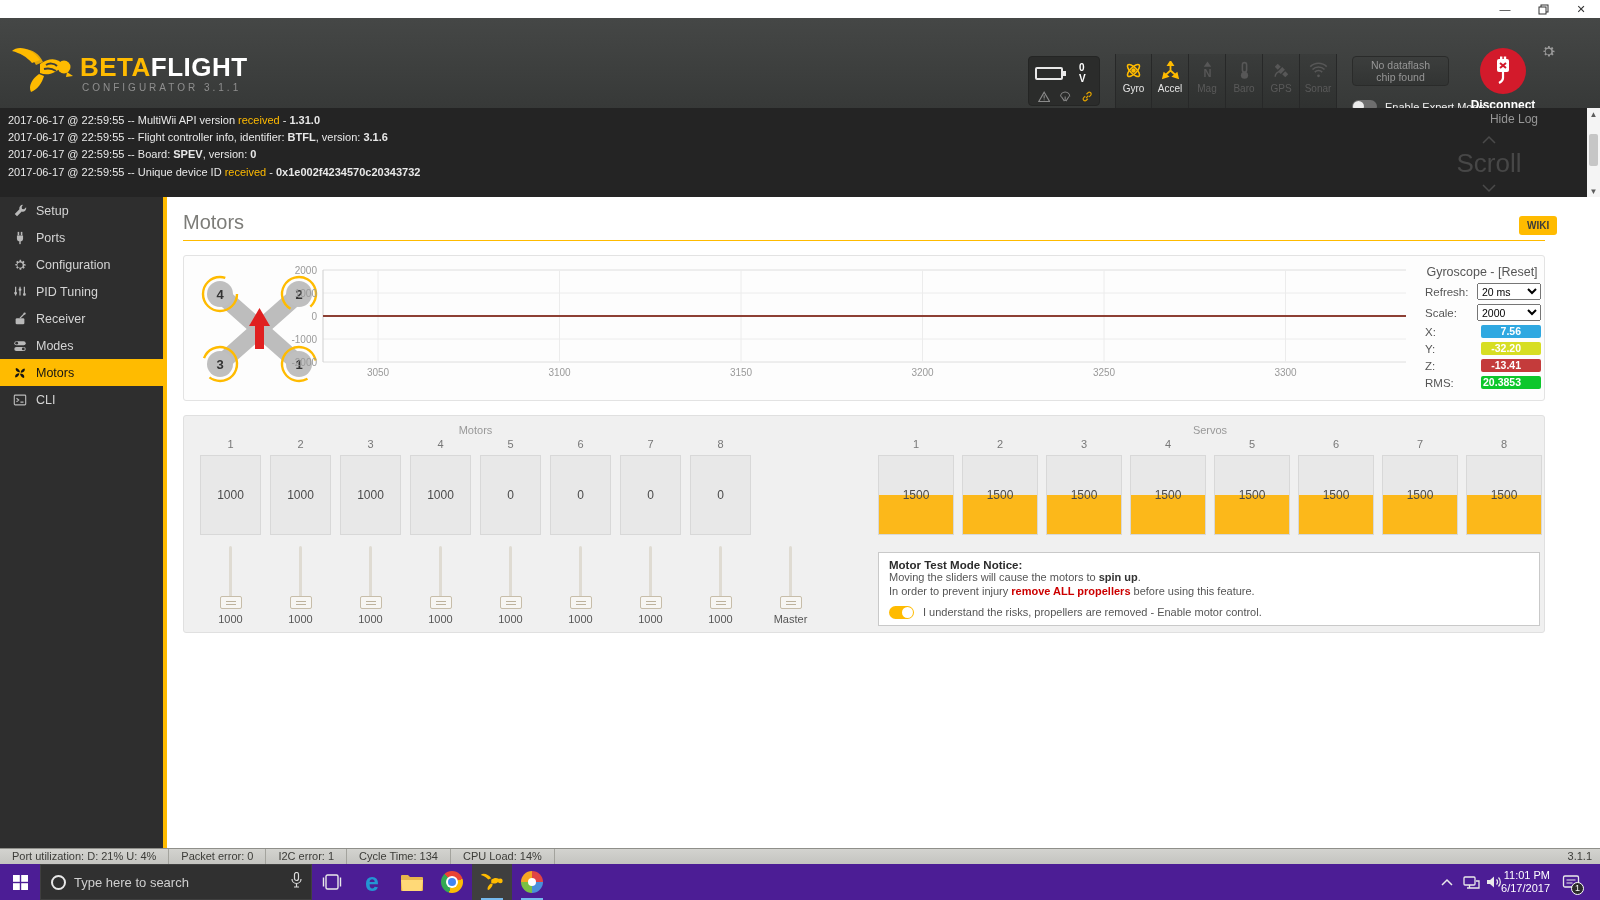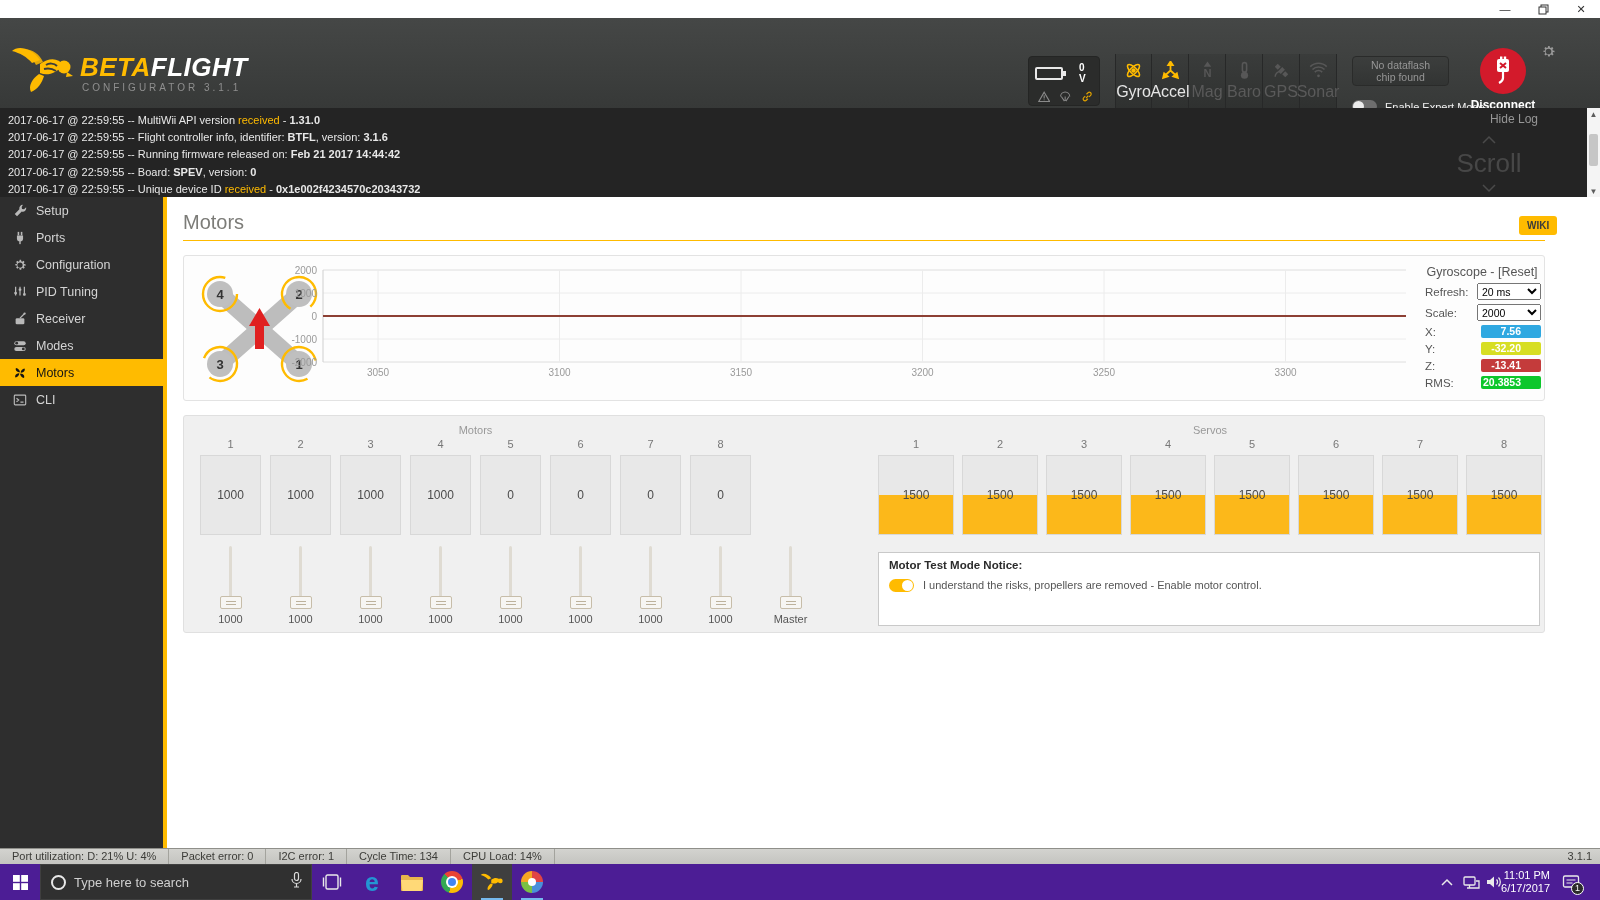--- a/index.html
+++ b/index.html
@@ -8,37 +8,37 @@
   .abs { position:absolute; }
 
   
   #titlebar { left:0; top:0; width:1600px; height:18px; background:#fff; }
   .win-btn { position:absolute; top:0; width:38px; height:18px; display:flex; align-items:center; justify-content:center; color:#333; font-size:11px; cursor:default; }
   #btn-min { right:76px; } #btn-restore { right:38px; } #btn-close { right:0; }
 
   
   #app-header { left:0; top:18px; width:1600px; height:90px; background:linear-gradient(#454746,#373938); }
   #logo-bee { left:10px; top:26px; width:64px; height:52px; }
-  #brand { left:80px; top:34px; font-size:26px; font-style:italic; font-weight:800; letter-spacing:.5px; color:#fff; }
+  #brand { left:80px; top:34px; font-size:26px; font-weight:800; letter-spacing:.5px; color:#fff; }
   #brand .beta { color:#ffbb00; }
   #brand-sub { left:82px; top:64px; font-size:10px; letter-spacing:3px; color:#8f8f8f; }
 
   #battery-box { left:1028px; top:38px; width:72px; height:50px; background:#2b2c2b; border:1px solid #242524; border-radius:4px; padding:5px 6px 0; }
   #battery-row1 { display:flex; align-items:center; gap:16px; }
   #battery-shape { width:30px; height:13px; border:2px solid #e8e8e8; border-radius:2px; position:relative; }
   #battery-shape:after { content:""; position:absolute; right:-5px; top:2px; width:3px; height:5px; background:#e8e8e8; }
   #battery-voltage { color:#fff; font-size:10px; font-weight:bold; }
   #battery-row2 { display:flex; align-items:center; gap:9px; margin-top:6px; padding-left:3px; }
   #battery-row2 svg { display:block; }
 
   #sensor-group { left:1115px; top:36px; height:54px; display:flex; }
   .sensor { width:37px; height:54px; background:linear-gradient(#3a3c3b,#2f3130); border-right:1px solid #272828; display:flex; flex-direction:column; align-items:center; cursor:pointer; }
   .sensor:first-child { border-left:1px solid #272828; }
   .sensor-ic { margin-top:7px; height:20px; color:#575757; }
-  .sensor-lb { margin-top:2px; font-size:16px; color:#5a5a5a; }
+  .sensor-lb { margin-top:2px; font-size:10px; color:#5a5a5a; }
   .sensor.active .sensor-ic { color:#ffbb00; }
   .sensor.active .sensor-lb { color:#e6e6e6; }
 
   #dataflash-btn { left:1352px; top:38px; width:97px; height:30px; background:linear-gradient(#3c3e3d,#323433); border:1px solid #2a2b2a; border-radius:4px; color:#969696; font-size:10.5px; line-height:12px; text-align:center; padding-top:2px; cursor:pointer; }
   #expert-row { left:1352px; top:82px; display:flex; align-items:center; gap:8px; }
   .pill { width:25px; height:13px; border-radius:7px; position:relative; cursor:pointer; flex:0 0 auto; }
   .pill .knob { position:absolute; top:1px; width:11px; height:11px; border-radius:50%; background:#ececec; }
   .pill.off { background:#6e6e6e; } .pill.off .knob { left:1px; }
   .pill.on  { background:#ffbb00; } .pill.on .knob { right:1px; background:#fff; }
   #expert-label { color:#f0f0f0; font-size:11px; }
@@ -281,21 +281,20 @@
         </svg>
     </div>
     <div id="disconnect-label">Disconnect</div>
   </div>
 </div>
 
 <div id="log-bar" class="abs">
   <div id="log-lines">
       <div class="log-line"><span>2017-06-17 @ 22:59:55</span><span class="lg-plain"> -- MultiWii API version </span><span class="lg-accent">received</span><span class="lg-plain"> - </span><span class="lg-bold">1.31.0</span></div>
       <div class="log-line"><span>2017-06-17 @ 22:59:55</span><span class="lg-plain"> -- Flight controller info, identifier: </span><span class="lg-bold">BTFL</span><span class="lg-plain">, version: </span><span class="lg-bold">3.1.6</span></div>
-      <div class="log-line"><span>2017-06-17 @ 22:59:55</span><span class="lg-plain"> -- Running firmware released on: </span><span class="lg-bold">Feb 21 2017 14:44:42</span></div>
       <div class="log-line"><span>2017-06-17 @ 22:59:55</span><span class="lg-plain"> -- Board: </span><span class="lg-bold">SPEV</span><span class="lg-plain">, version: </span><span class="lg-bold">0</span></div>
       <div class="log-line"><span>2017-06-17 @ 22:59:55</span><span class="lg-plain"> -- Unique device ID </span><span class="lg-accent">received</span><span class="lg-plain"> - </span><span class="lg-bold">0x1e002f4234570c20343732</span></div>
     </div>
   <div id="hide-log">Hide Log</div>
   <div id="scroll-mark">
     <svg width="16" height="9" viewBox="0 0 16 9">
         <path d="M2 8l6-6 6 6" stroke="#4a4a4a" stroke-width="1.5" fill="none"></path>
       </svg>
     <div id="scroll-word">Scroll</div>
     <svg width="16" height="9" viewBox="0 0 16 9">
@@ -619,20 +618,24 @@
         <div class="slider-label">1000</div>
       </div>
       <div class="slider-col">
         <div class="slider-track"></div>
         <div class="slider-handle"></div>
         <div class="slider-label">Master</div>
       </div>
     </div>
   <div id="notice-box">
     <div id="notice-title">Motor Test Mode Notice:</div>
+    <div id="notice-lines">
+        <div class="notice-line"><span>Moving the sliders will cause the motors to </span><span class="nt-bold">spin up</span><span>.</span></div>
+        <div class="notice-line"><span>In order to prevent injury </span><span class="nt-danger">remove ALL propellers</span><span> before using this feature.</span></div>
+      </div>
     <div id="notice-toggle-row">
       <div class="pill on" id="notice-toggle">
           <span class="knob"></span>
         </div>
       <span id="notice-toggle-label">I understand the risks, propellers are removed - Enable motor control.</span>
     </div>
   </div>
 </div>
 
 <div id="statusbar" class="abs">

